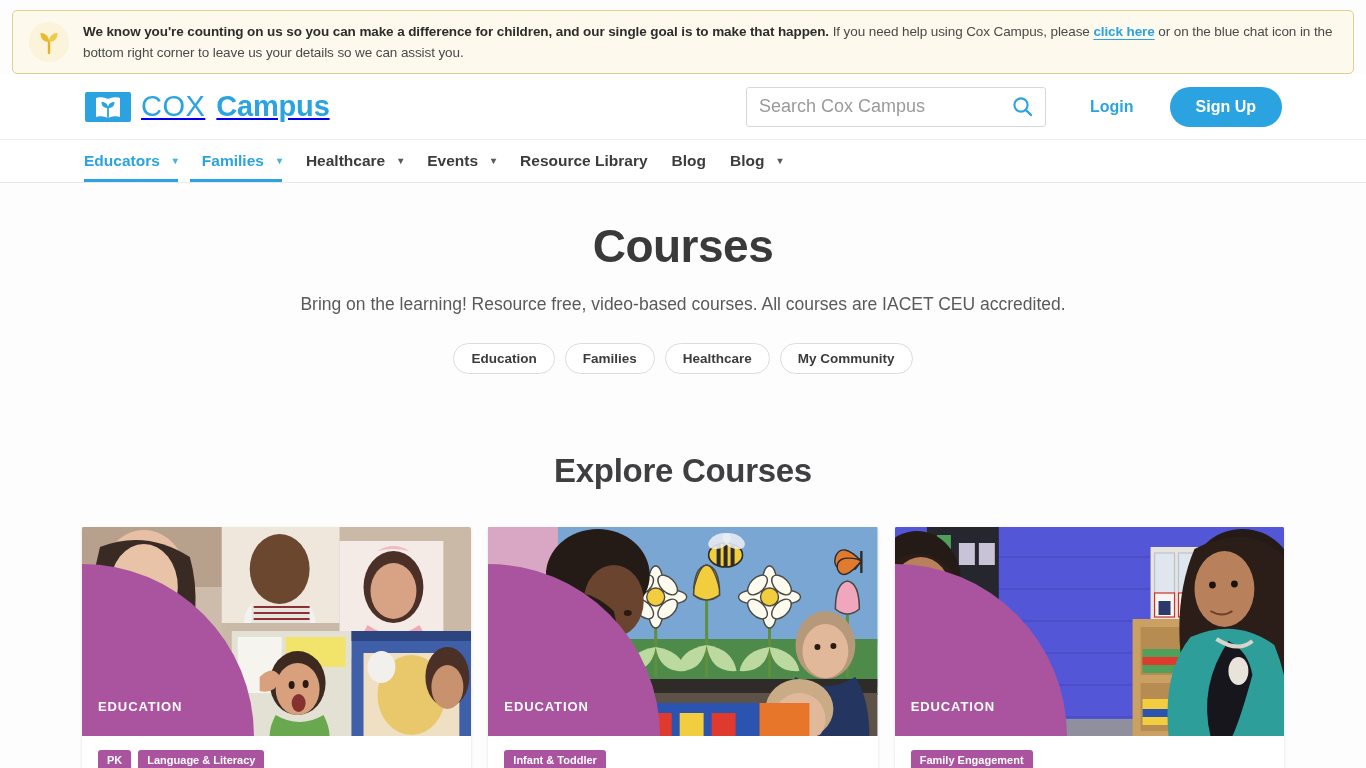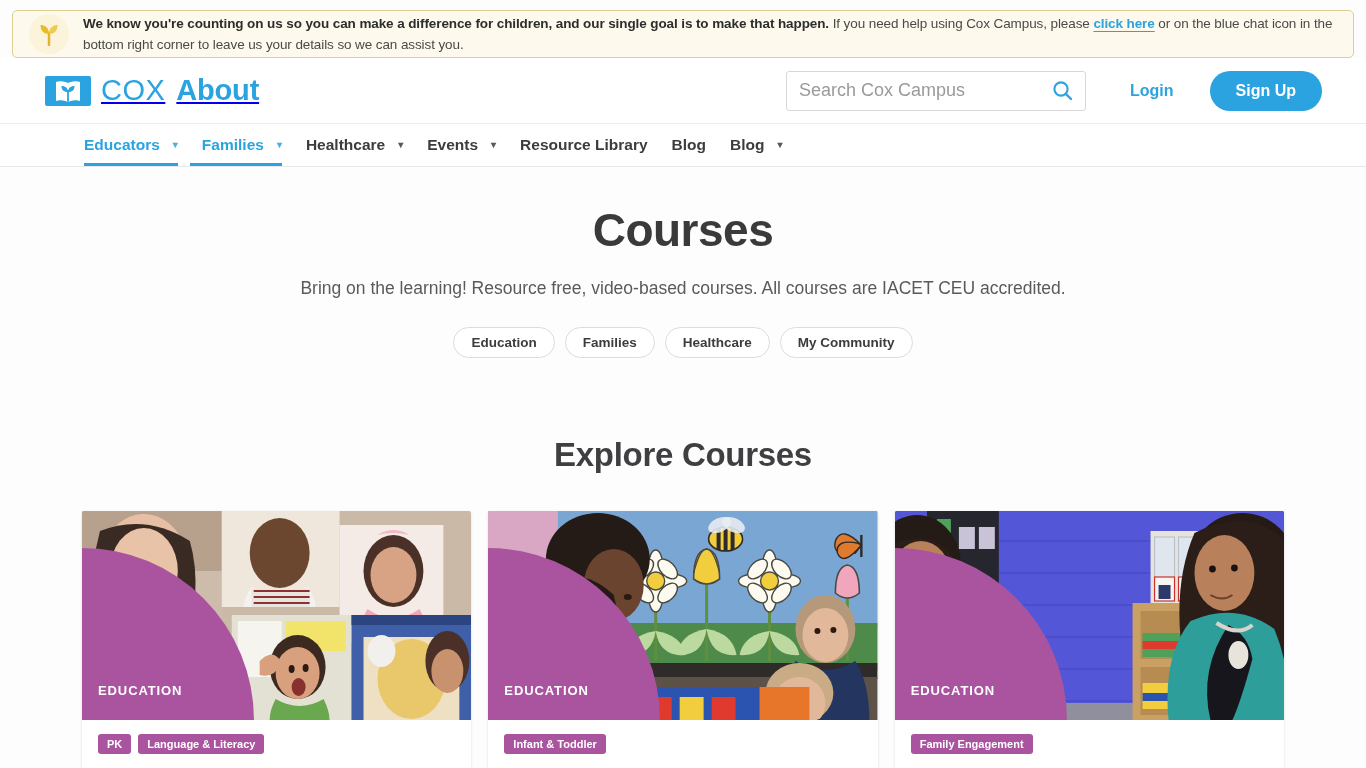--- a/index.html
+++ b/index.html
@@ -9,21 +9,21 @@
     font-family:"Liberation Sans", sans-serif;
     overflow:hidden;
   }
 
   
   .announce-wrap { padding:10px 12px 0 12px; }
   .announce {
     border:1px solid #e0cf92;
     background:#fdf9ec;
     border-radius:5px;
-    height:48px;
+    height:64px;
     display:flex;
     align-items:center;
     padding:0 16px;
   }
   .announce-icon {
     width:40px; height:40px; border-radius:50%;
     background:#fbf3da;
     flex:0 0 40px;
     display:flex; align-items:center; justify-content:center;
     margin-right:14px;
@@ -40,21 +40,21 @@
     font-weight:bold;
     text-decoration:underline;
     text-underline-offset:3px;
   }
 
   
   .header {
     height:65px;
     display:flex;
     align-items:center;
-    padding:0 44px;
+    padding:0 84px;
     background:#fff;
     position:relative;
   }
   .logo { display:flex; align-items:center; gap:9px; cursor:pointer; }
   .logo-mark { width:48px; height:34px; display:block; }
   .logo-cox {
     font-family:"Liberation Sans", sans-serif;
     font-size:29px;
     color:#2aa3e0;
     letter-spacing:0.5px;
@@ -264,21 +264,21 @@
       <svg class="logo-mark" viewBox="0 0 48 34" aria-hidden="true">
         <rect x="1" y="2" width="46" height="30" rx="2" fill="#2aa3e0"></rect>
         <path d="M24 9 C24 9 17 6 12 8 L12 27 C17 25 24 28 24 28 Z" fill="#fff"></path>
         <path d="M24 9 C24 9 31 6 36 8 L36 27 C31 25 24 28 24 28 Z" fill="#fff"></path>
         <path d="M24 27 L24 17" stroke="#2aa3e0" stroke-width="1.8" fill="none" stroke-linecap="round"></path>
         <path d="M24 18 C24 13.5 20.5 12 17.5 12 C17.5 16.5 20.5 18 24 18 Z" fill="#2aa3e0"></path>
         <path d="M24 18 C24 13.5 27.5 12 30.5 12 C30.5 16.5 27.5 18 24 18 Z" fill="#2aa3e0"></path>
       </svg>
     </span>
     <span class="logo-cox">COX</span>
-    <span class="logo-campus">About</span>
+    <span class="logo-campus">Campus</span>
   </a>
 
   <div class="header-right">
     <div class="search-box">
       <input type="text" placeholder="Search Cox Campus" style="">
       <button class="search-btn" aria-label="Search">
         <svg width="21" height="21" viewBox="0 0 21 21" aria-hidden="true">
           <circle cx="9" cy="9" r="6.6" fill="none" stroke="#2aa3e0" stroke-width="2.1"></circle>
           <line x1="13.8" y1="13.8" x2="19" y2="19" stroke="#2aa3e0" stroke-width="2.4" stroke-linecap="round"></line>
         </svg>

